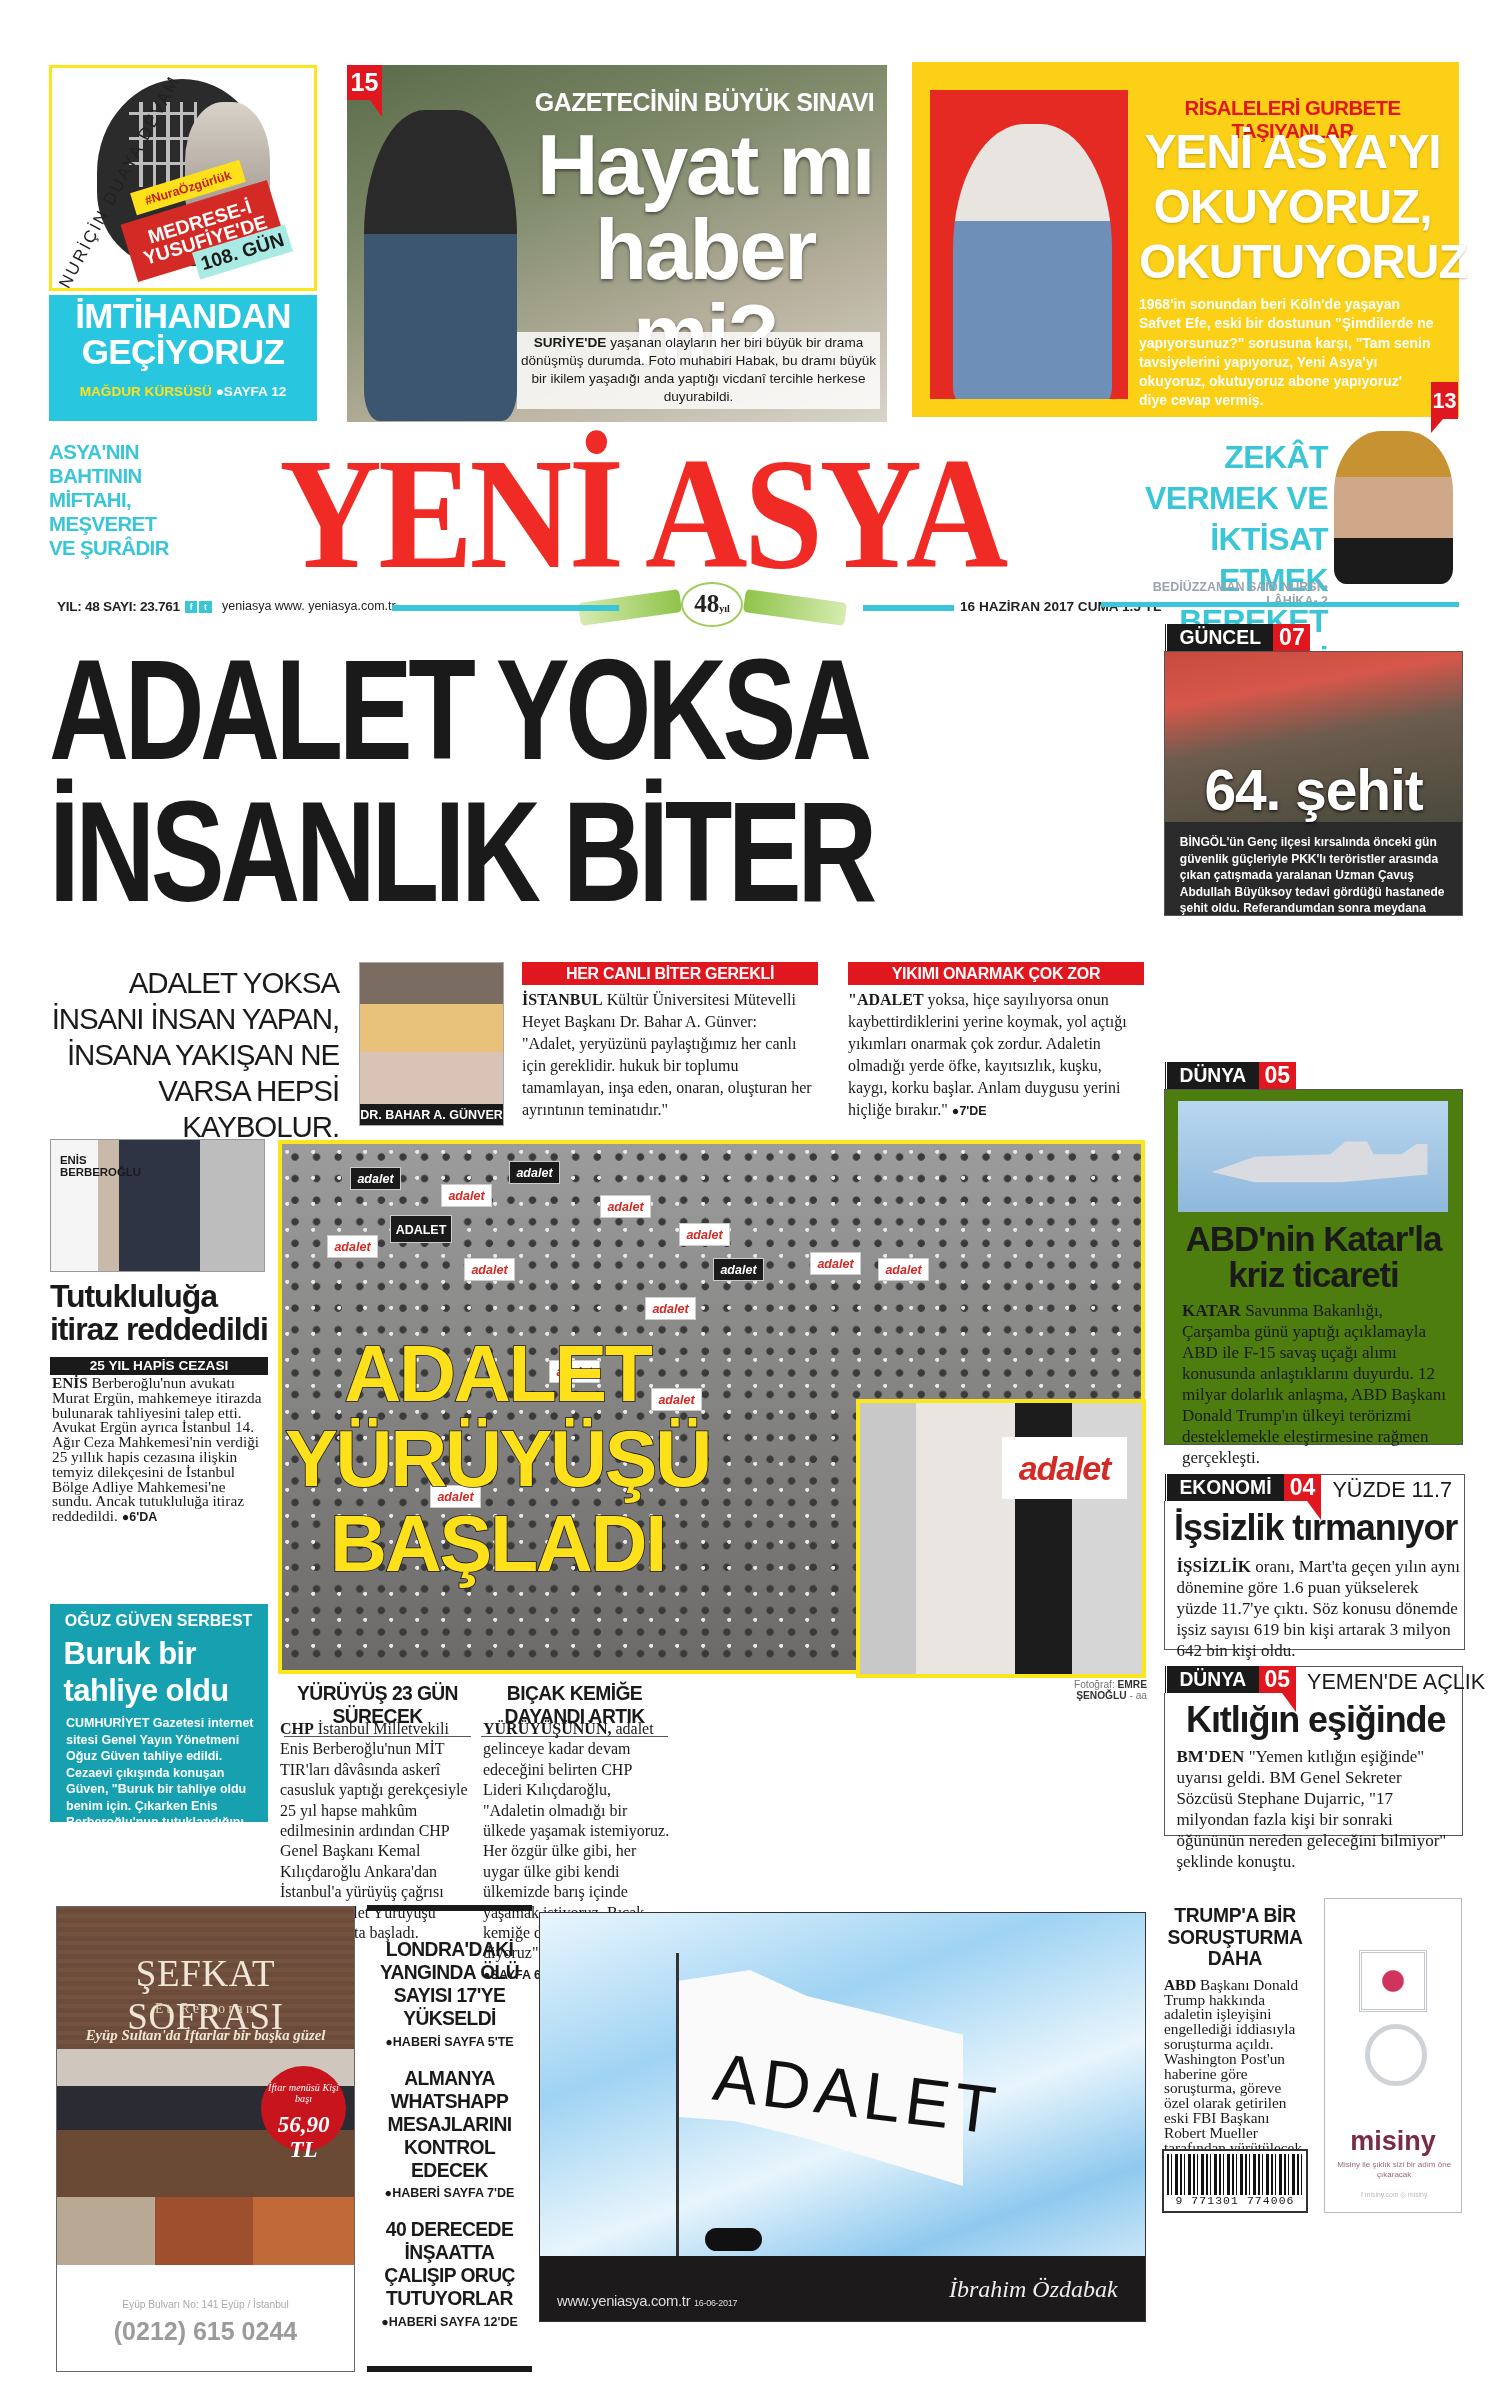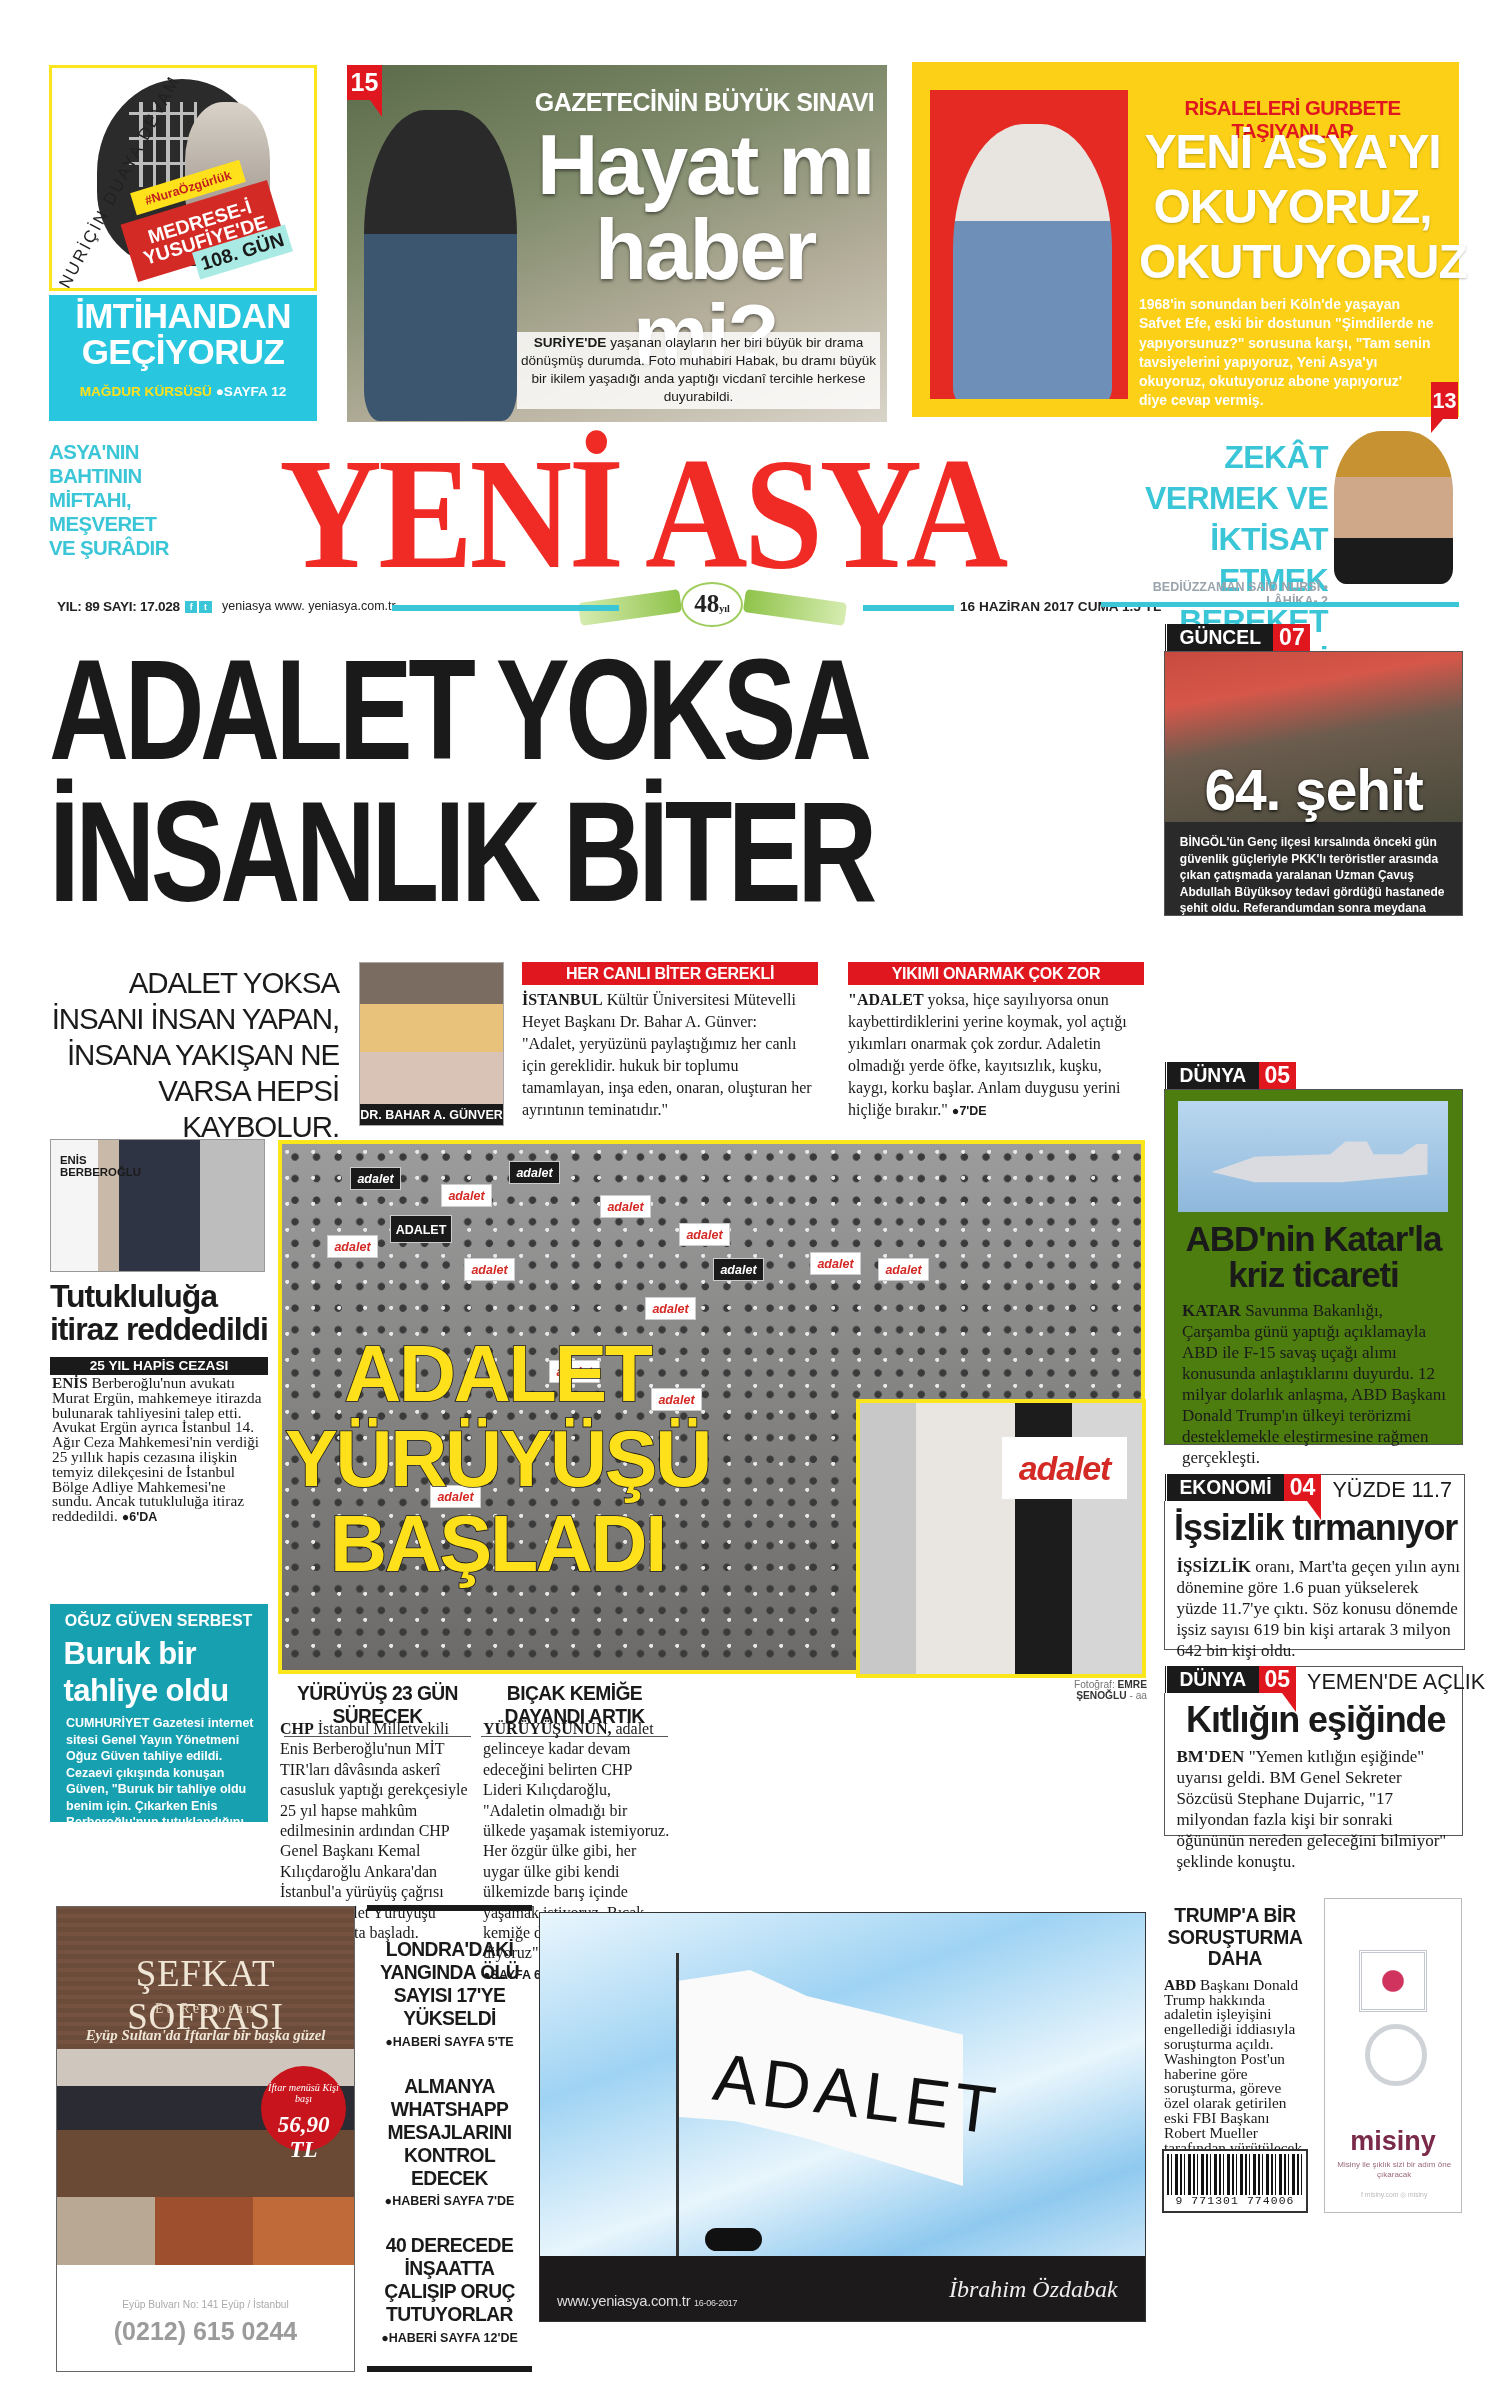--- a/index.html
+++ b/index.html
@@ -136,21 +136,21 @@
   #sefkat .sub{position:absolute;left:0;top:94px;width:100%;text-align:center;color:#e4d3bd;font-family:"Liberation Serif",serif;font-size:13.6px;letter-spacing:3.4px}
   #sefkat .slogan{position:absolute;left:0;top:120px;width:100%;text-align:center;color:#f0e6d6;font-family:"Liberation Serif",serif;font-style:italic;font-weight:bold;font-size:14.8px}
   #sefkat .room{position:absolute;left:0;top:142px;width:100%;height:148px;background:linear-gradient(#cfc7bd 0 25%,#2b2b33 25% 55%,#6a4a34 55%)}
   #sefkat .badge{position:absolute;left:204px;top:159px;width:85px;height:85px;border-radius:50%;background:#c8141d;color:#fff;font-family:"Liberation Serif",serif;font-style:italic;text-align:center;font-size:10.2px;line-height:11.4px;padding-top:16px}
   #sefkat .badge b{display:block;font-size:23px;line-height:25px;margin-top:6.8px}
   #sefkat .food{position:absolute;left:0;top:290px;width:100%;height:68px;background:linear-gradient(90deg,#b8a894 0 33%,#9e4f2e 33% 66%,#c06a3a 66%)}
   #sefkat .addr{position:absolute;left:0;top:392px;width:100%;text-align:center;color:#aaa;font-size:10.2px}
   #sefkat .phone{position:absolute;left:0;top:410px;width:100%;text-align:center;color:#9b9b9b;font-weight:bold;font-size:25px}
 
   #briefs{left:367px;top:1905px;width:165px;height:467px;border-top:6.8px solid #1a1a1a;border-bottom:6.8px solid #1a1a1a}
-  #briefs .item{text-align:center;margin-top:26px}
+  #briefs .item{text-align:center;margin-top:18px}
   #briefs .item:first-child{margin-top:27px}
   #briefs .h{font-weight:bold;font-size:19.3px;line-height:23px;letter-spacing:-0.6px;color:#1a1a1a}
   #briefs .r{font-weight:bold;font-size:12.5px;margin-top:4.5px;color:#1a1a1a}
 
   #cartoon{left:539px;top:1912px;width:607px;height:410px;border:1.1px solid #333;background:linear-gradient(160deg,#eaf6fd 0%,#9fd3f3 30%,#e8f5fc 55%,#8fc9ef 75%,#f4fafd 100%);overflow:hidden}
   #cartoon .pole{position:absolute;left:136px;top:40px;width:2.8px;height:477px;background:#333}
   #cartoon .flag{position:absolute;left:139px;top:57px;width:284px;height:216px;background:#fafafa;clip-path:polygon(0 5%,25% 0,45% 12%,70% 20%,100% 30%,100% 100%,70% 88%,45% 78%,20% 70%,0 68%)}
   #cartoon .flagtxt{position:absolute;left:173px;top:142px;color:#111;font-size:67px;letter-spacing:4.5px;transform:rotate(7deg);font-family:"Liberation Sans",sans-serif}
   #cartoon .ant{position:absolute;left:165px;top:315px;width:57px;height:23px;background:#111;border-radius:11.4px}
   #cartoon .ground{position:absolute;left:0;top:343px;width:100%;height:66px;background:#1c1a1a}
@@ -234,21 +234,21 @@
 
 <div id="logo" class="abs">YENİ ASYA</div>
 <div id="ribbon-l" class="abs"></div>
 <div id="ribbon-r" class="abs"></div>
 <div id="anniv" class="abs">
   <span>48</span><small style="font-size:10px">yıl</small>
 </div>
 
 <div id="issue-line" class="abs">
   <span class="info">
-    <span>YIL: 89  SAYI: 17.028</span>
+    <span>YIL: 48  SAYI: 23.761</span>
     <span class="soc">f</span><span class="soc">t</span>
   </span>
   <span class="site">yeniasya www. yeniasya.com.tr</span>
   <div class="rule1"></div>
   <div class="rule2"></div>
   <span class="date">16 HAZİRAN 2017 CUMA 1.5 TL</span>
 </div>
 
 <div id="lahika" class="abs">
   <div class="t">

